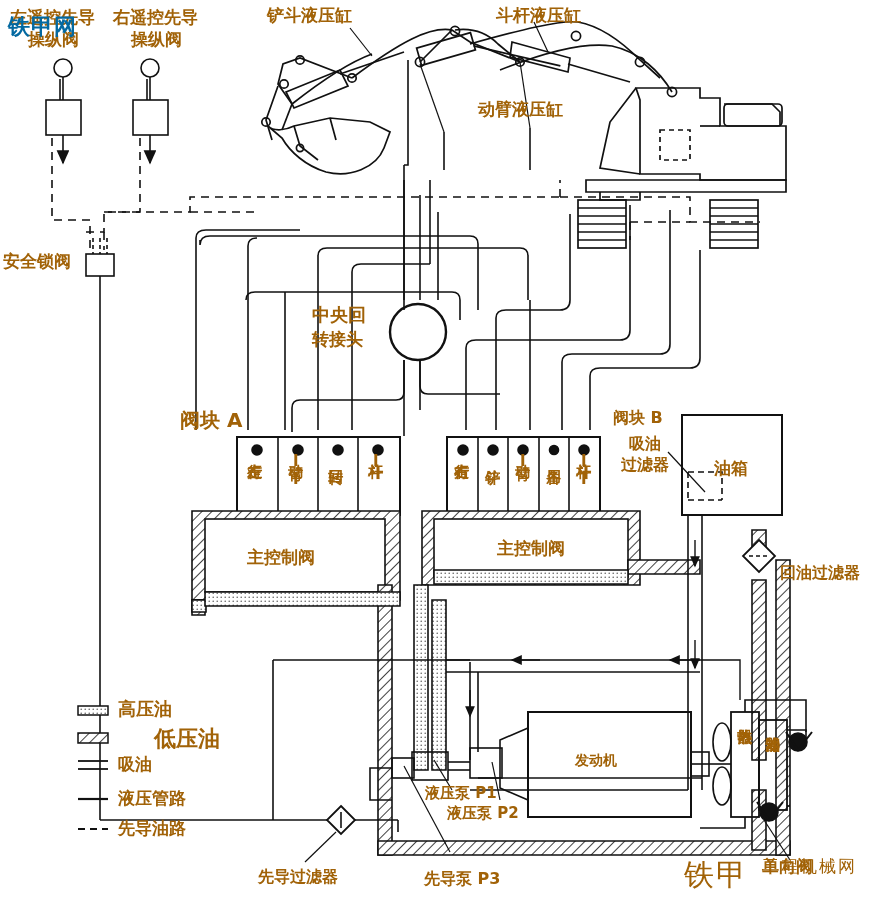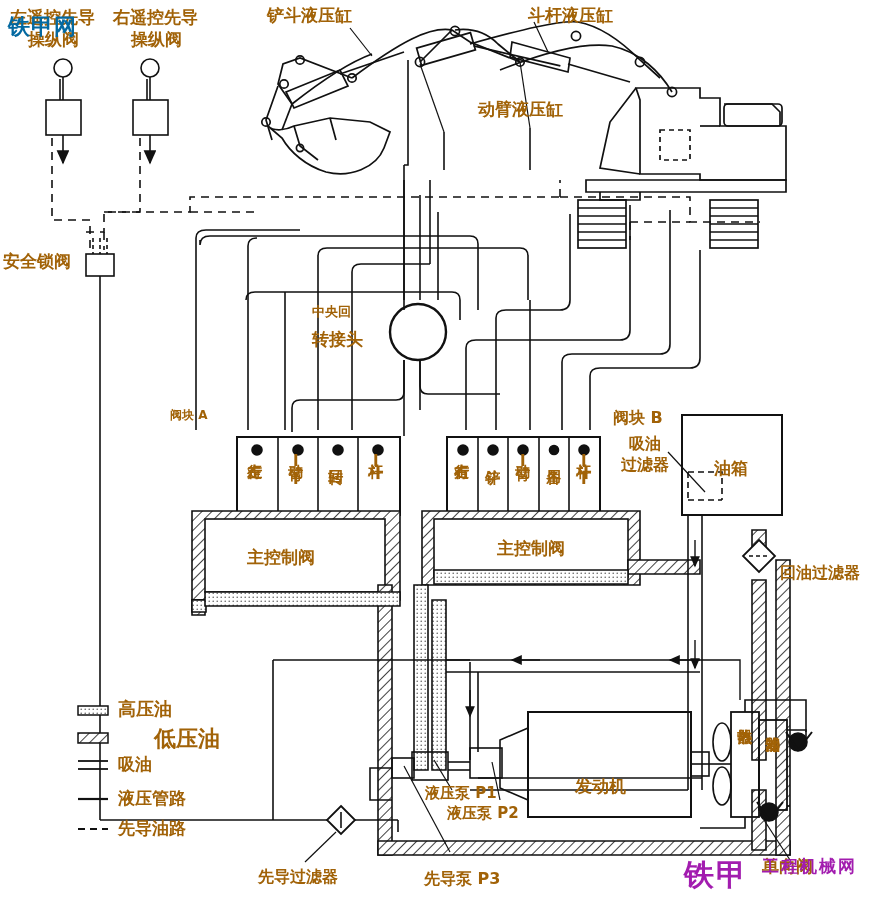--- a/index.html
+++ b/index.html
@@ -2,21 +2,21 @@
 <html><head>
 <meta charset="utf-8">
 <style>
   html,body{margin:0;padding:0;background:#fff;}
   body{font-family:"DejaVu Sans","Liberation Sans",sans-serif;}
   #root{position:relative;width:893px;height:899px;background:#fff;overflow:hidden;}
   #svgroot{position:absolute;left:0;top:0;width:893px;height:899px;}
   .lbl{position:absolute;color:#a16207;font-weight:bold;line-height:1.12;white-space:nowrap;}
   .cn{font-family:"DejaVu Sans","Liberation Sans",sans-serif;}
   .vt{writing-mode:vertical-rl;text-orientation:upright;letter-spacing:0px;}
-  .wm{position:absolute;color:#a21caf;font-weight:bold;font-size:30px;letter-spacing:2px;}
+  .wm{position:absolute;color:#a16207;font-weight:normal;font-size:30px;letter-spacing:2px;}
   .wm2{position:absolute;color:#0369a1;font-weight:bold;font-size:22px;letter-spacing:1px;}
 </style>
 </head>
 <body>
 
 <div id="root">
 
   <svg id="svgroot" viewBox="0 0 893 899">
     <defs>
 
@@ -374,30 +374,30 @@
   </svg>
 
   <div class="lbl cn" style="left:10px;top:8px;font-size:17px;">左遥控先导</div>
   <div class="lbl cn" style="left:28px;top:30px;font-size:17px;">操纵阀</div>
 
   <div class="lbl cn" style="left:113px;top:8px;font-size:17px;">右遥控先导</div>
   <div class="lbl cn" style="left:131px;top:30px;font-size:17px;">操纵阀</div>
 
   <div class="lbl cn" style="left:267px;top:6px;font-size:17px;">铲斗液压缸</div>
 
-  <div class="lbl cn" style="left:528px;top:6px;font-size:17px;">斗杆液压缸</div>
+  <div class="lbl cn" style="left:496px;top:6px;font-size:17px;">斗杆液压缸</div>
 
   <div class="lbl cn" style="left:478px;top:100px;font-size:17px;">动臂液压缸</div>
 
   <div class="lbl cn" style="left:3px;top:252px;font-size:17px;">安全锁阀</div>
 
-  <div class="lbl cn" style="left:312px;top:305px;font-size:13px;">中央回</div>
+  <div class="lbl cn" style="left:312px;top:305px;font-size:18px;">中央回</div>
   <div class="lbl cn" style="left:312px;top:330px;font-size:17px;">转接头</div>
 
-  <div class="lbl cn" style="left:170px;top:409px;font-size:12px;">阀块 A</div>
+  <div class="lbl cn" style="left:180px;top:409px;font-size:20px;">阀块 A</div>
 
   <div class="lbl cn" style="left:613px;top:409px;font-size:16px;">阀块 B</div>
 
   <div class="lbl cn vt" style="left:246px;top:452px;font-size:15px;">左行走</div>
   <div class="lbl cn vt" style="left:287px;top:452px;font-size:15px;">动臂II</div>
   <div class="lbl cn vt" style="left:327px;top:458px;font-size:15px;">回转</div>
   <div class="lbl cn vt" style="left:367px;top:452px;font-size:15px;">斗杆I</div>
 
   <div class="lbl cn vt" style="left:453px;top:452px;font-size:15px;">右行走</div>
   <div class="lbl cn vt" style="left:484px;top:458px;font-size:15px;">铲斗</div>
@@ -408,21 +408,21 @@
   <div class="lbl cn" style="left:247px;top:548px;font-size:17px;">主控制阀</div>
   <div class="lbl cn" style="left:497px;top:539px;font-size:17px;">主控制阀</div>
 
   <div class="lbl cn" style="left:629px;top:435px;font-size:16px;">吸油</div>
   <div class="lbl cn" style="left:621px;top:456px;font-size:16px;">过滤器</div>
 
   <div class="lbl cn" style="left:714px;top:459px;font-size:17px;">油箱</div>
 
   <div class="lbl cn" style="left:780px;top:564px;font-size:16px;">回油过滤器</div>
 
-  <div class="lbl cn" style="left:575px;top:753px;font-size:17px;margin-top:24px;">发动机</div>
+  <div class="lbl cn" style="left:575px;top:753px;font-size:14px;">发动机</div>
 
   <div class="lbl cn vt" style="left:736px;top:717px;font-size:15px;">散热器</div>
 
   <div class="lbl cn vt" style="left:764px;top:725px;font-size:15px;">油冷却器</div>
 
   <div class="lbl cn" style="left:762px;top:857px;font-size:17px;">单向阀</div>
 
   <div class="lbl cn" style="left:425px;top:785px;font-size:15px;">液压泵 P1</div>
   <div class="lbl cn" style="left:447px;top:805px;font-size:15px;">液压泵 P2</div>
   <div class="lbl cn" style="left:424px;top:870px;font-size:16px;">先导泵 P3</div>

